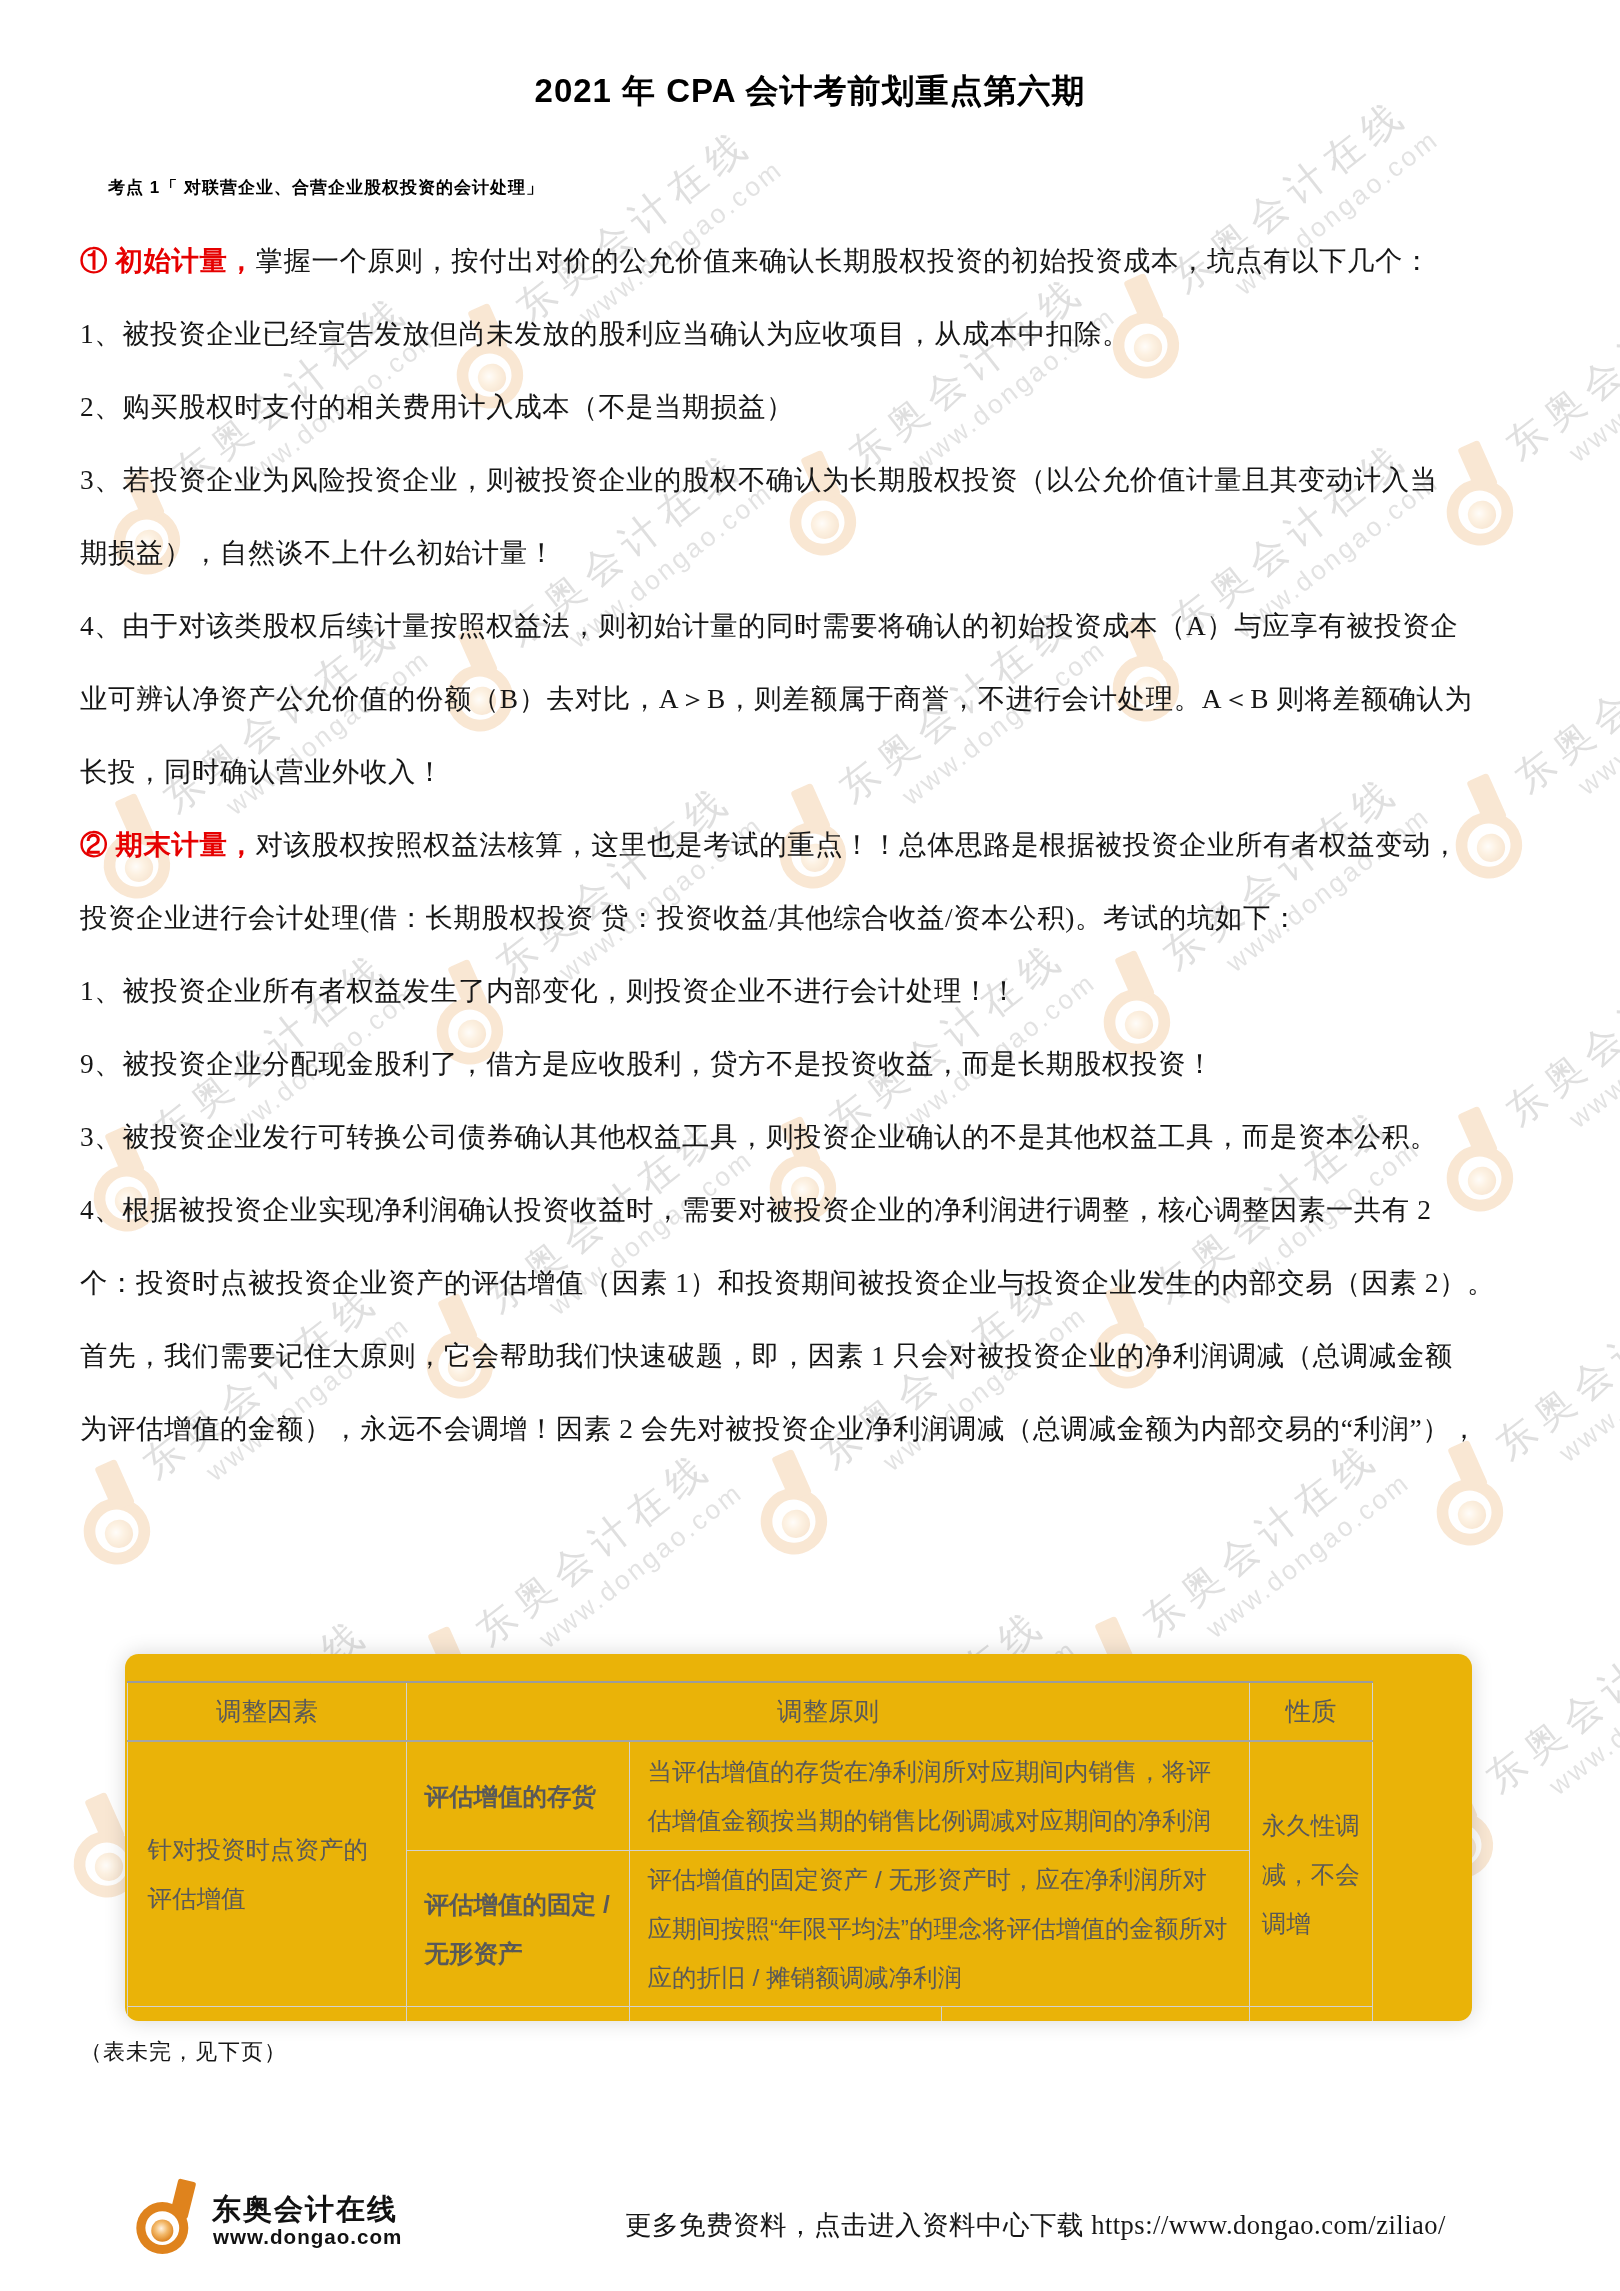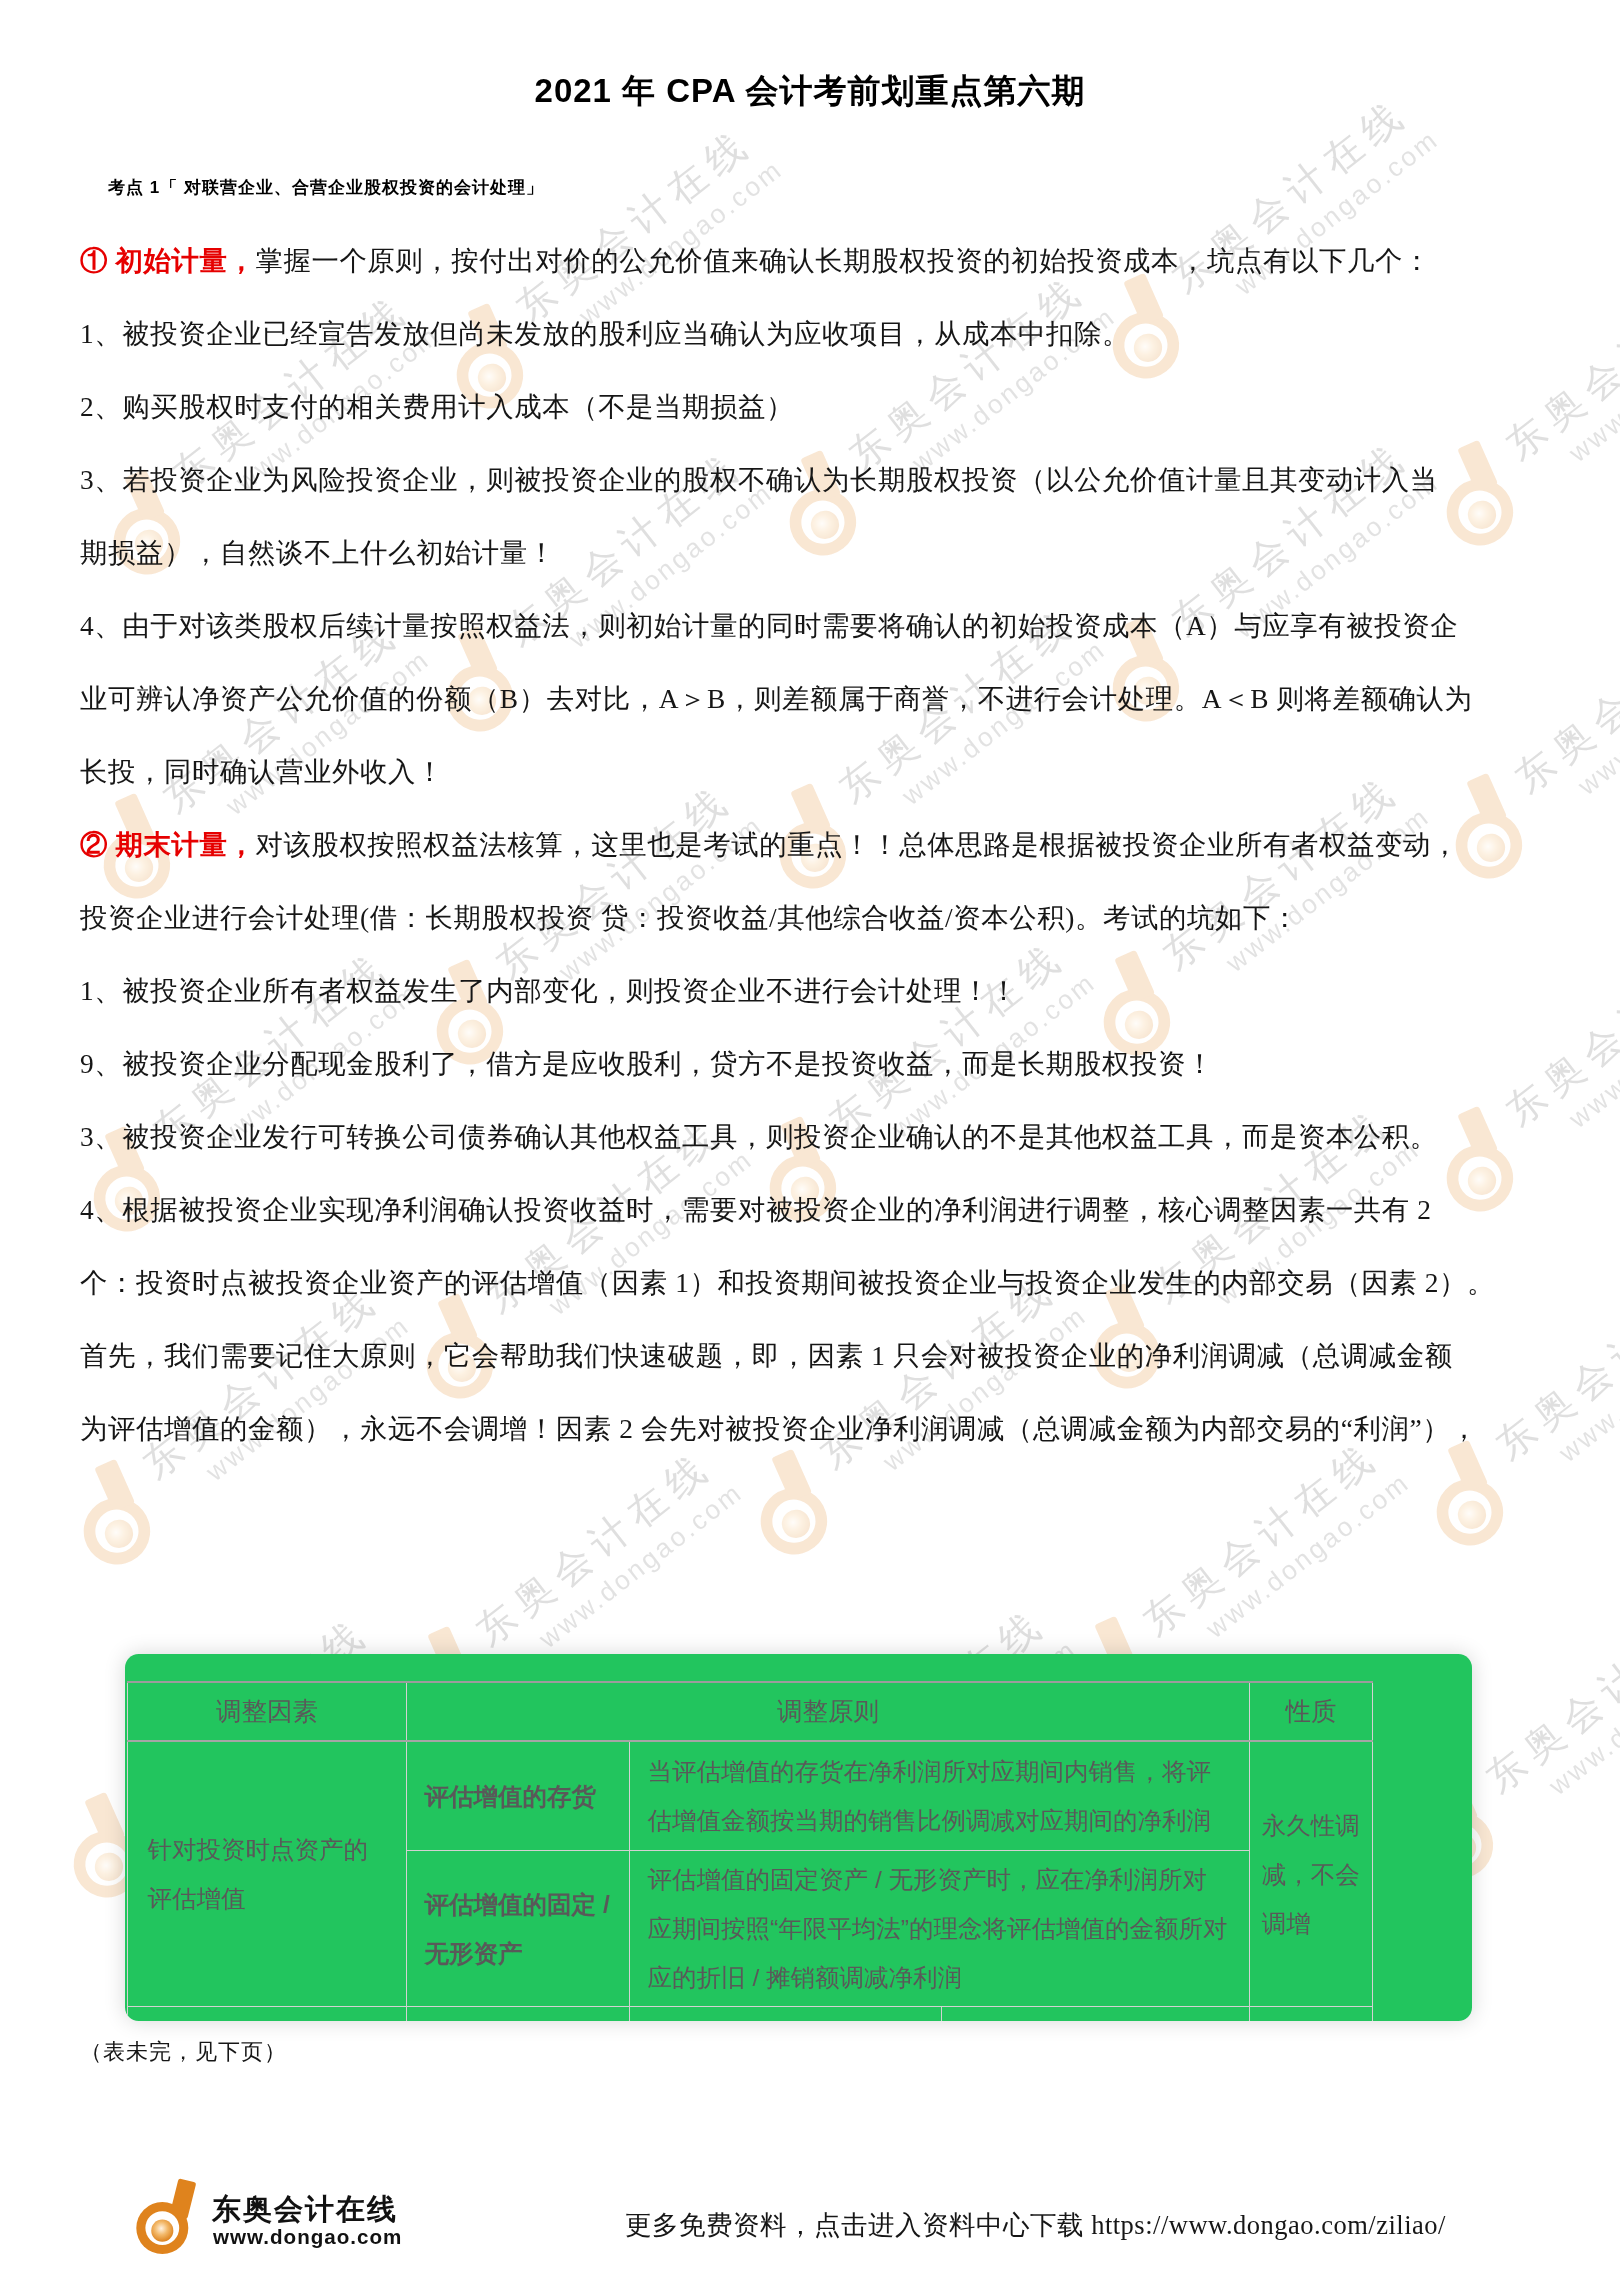--- a/index.html
+++ b/index.html
@@ -32,21 +32,21 @@
   }
   .body-lines{position:absolute;left:80px;top:225px;right:59px;z-index:2;}
   .line{
     height:73px;line-height:73px;white-space:nowrap;
     font-size:27.4px;letter-spacing:0.6px;color:#161616;
   }
   .line .red{color:#e60000;font-weight:bold;}
   
   .table-card{
     position:absolute;left:125px;top:1654px;width:1347px;height:367px;z-index:3;
-    background:#22c55e;border-radius:13.7px;overflow:hidden;
+    background:#eab308;border-radius:13.7px;overflow:hidden;
     box-shadow:0 0 21.6px rgba(0,0,0,.16);
   }
   .ktable{
     position:absolute;left:2px;top:27.4px;width:1245px;
     border-collapse:collapse;table-layout:fixed;
     font-family:"Liberation Sans","DejaVu Sans",sans-serif;color:#595959;
   }
   .ktable th,.ktable td{border:1px solid #d2d2d2;}
   .ktable th{
     font-weight:normal;font-size:25.5px;height:57px;text-align:center;

